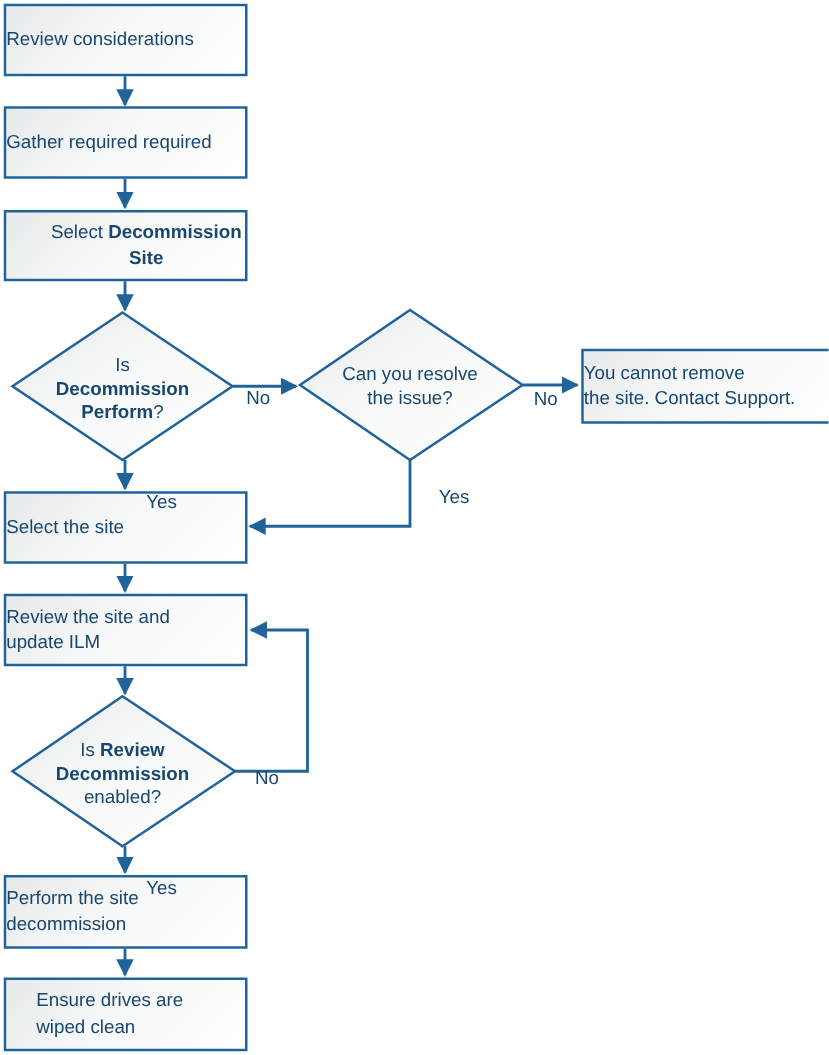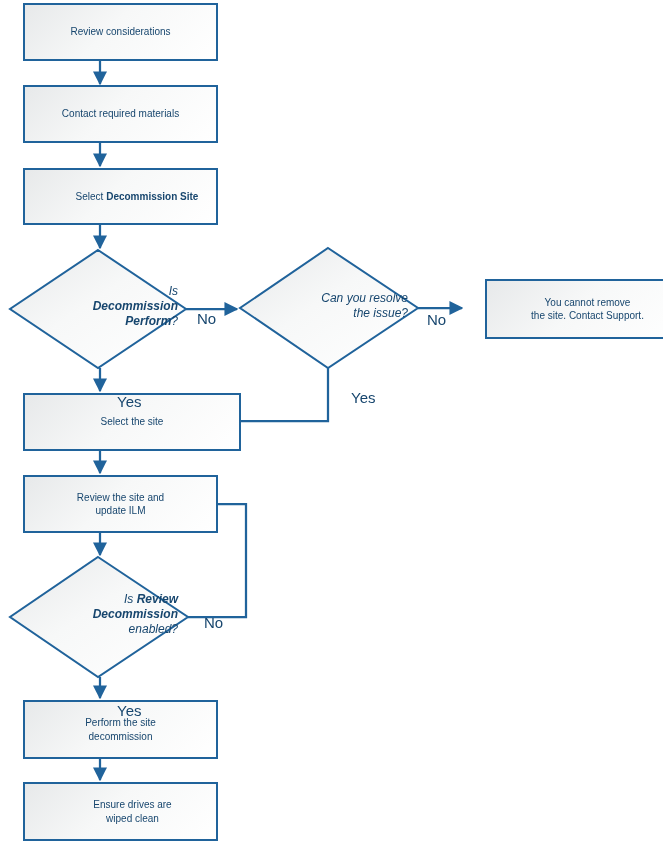--- a/index.html
+++ b/index.html
@@ -23,35 +23,33 @@
   svg.wires polyline{stroke-width:2.25;}
   svg.wires polygon.diamond{stroke-width:2;fill:url(#nodeGrad);}
   svg.wires .ah{fill:var(--line);}
   .box{
     position:absolute;
     box-sizing:border-box;
     border:2px solid var(--line);
     background:linear-gradient(135deg,#e7e9ea 0%,#f7f8f8 45%,#ffffff 100%);
     display:flex;
     flex-direction:column;
-    align-items:center;
+    align-items:flex-start;
     justify-content:center;
     text-align:center;
-    font-size:10px;
+    font-size:15px;
     line-height:1.35;
     color:var(--text);
-    margin-left:20px;
   }
   .dtext{
     position:absolute;
-    text-align:right;
-    font-size:12px;
+    text-align:center;
+    font-size:15px;
     line-height:1.24;
     color:var(--text);
-    font-style:italic;
   }
   .elabel{
     position:absolute;
     font-size:15px;
     color:var(--text);
     margin-top:30px;
   }
   b{font-weight:bold;}
 </style>
 </head>
@@ -88,28 +86,28 @@
     <polyline points="418,308 462,308" marker-end="url(#ah)"></polyline>
     <polyline points="328,368 328,421 200,421" marker-end="url(#ah)"></polyline>
     <polyline points="188,617 246,617 246,504 201,504" marker-end="url(#ah)"></polyline>
   </svg>
 
   <div class="box" style="left:3px;top:3px;width:195px;height:58px;">
     <div>Review considerations</div>
   </div>
 
   <div class="box" style="left:3px;top:85px;width:195px;height:58px;">
-    <div>Contact required materials</div>
+    <div>Gather required required</div>
   </div>
 
   <div class="box" style="left:3px;top:168px;width:195px;height:57px;padding-left:33px;">
     <div><span>Select </span><b>Decommission Site</b></div>
   </div>
 
-  <div class="box" style="left:3px;top:393px;width:218px;height:58px;">
+  <div class="box" style="left:3px;top:393px;width:195px;height:58px;">
     <div>Select the site</div>
   </div>
 
   <div class="box" style="left:3px;top:475px;width:195px;height:58px;">
     <div>Review the site and</div>
     <div>update ILM</div>
   </div>
 
   <div class="box" style="left:465px;top:279px;width:205px;height:60px;">
     <div>You cannot remove</div>

